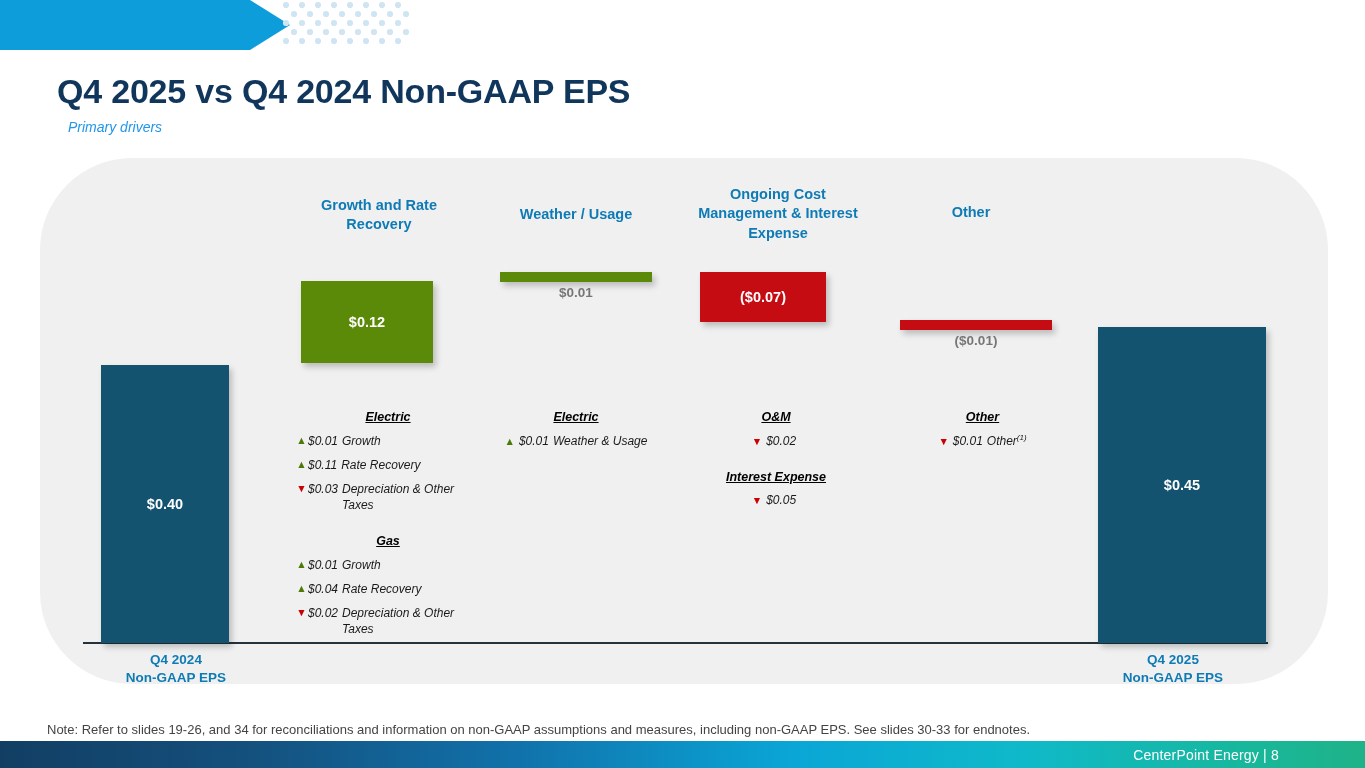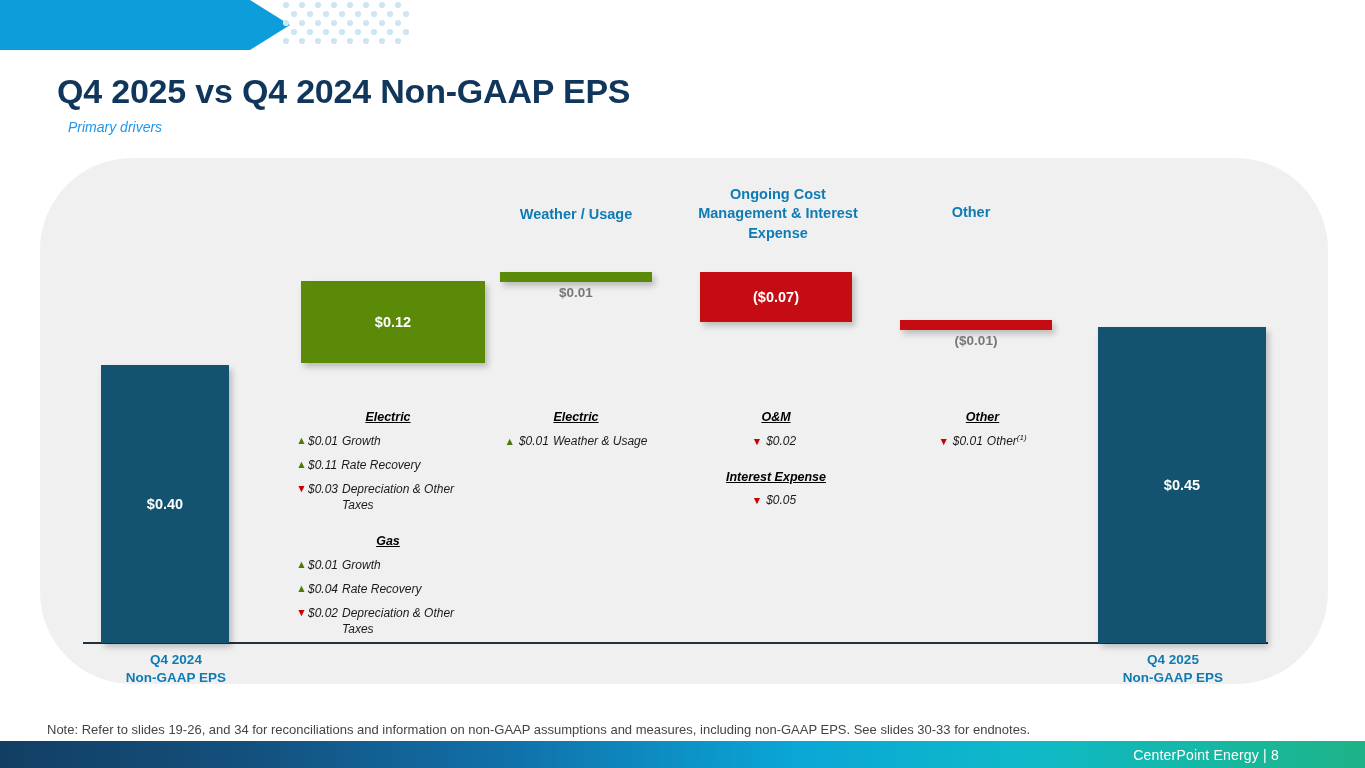--- a/index.html
+++ b/index.html
@@ -60,23 +60,23 @@
     position:absolute; width:100%; text-align:center;
     font-size:14.5px; font-weight:bold; color:#ffffff;
     top:50%; transform:translateY(-50%);
   }
   .bar-navy  { background:#14536f; }
   .bar-green { background:#5b8a09; }
   .bar-red   { background:#c60c13; }
 
   .bar-start { left:101px; top:365px; width:128px; height:278px; }
   .bar-end   { left:1098px; top:327px; width:168px; height:316px; }
-  .bar-growth  { left:301px; top:281px; width:184px; height:82px; }
+  .bar-growth  { left:301px; top:281px; width:132px; height:82px; }
   .bar-weather { left:500px; top:272px; width:152px; height:10px; }
-  .bar-cost    { left:700px; top:272px; width:152px; height:50px; }
+  .bar-cost    { left:700px; top:272px; width:126px; height:50px; }
   .bar-other   { left:900px; top:320px; width:152px; height:10px; }
 
   .ext-label {
     position:absolute; text-align:center; width:152px;
     font-size:13.5px; font-weight:bold; color:#767676;
   }
   .el-weather { left:500px; top:285px; }
   .el-other   { left:900px; top:333px; }
 
   
@@ -185,20 +185,21 @@
 
   <div class="title">Q4 2025 vs Q4 2024 Non-GAAP EPS</div>
   <div class="subtitle">Primary drivers</div>
 
   <div class="panel"></div>
 
   <div class="chart-area">
 
     <div class="axis-line"></div>
 
+    <div class="col-head ch-growth">Growth and Rate Recovery</div>
     <div class="col-head ch-weather">Weather / Usage</div>
     <div class="col-head ch-cost">Ongoing Cost Management &amp; Interest Expense</div>
     <div class="col-head ch-other">Other</div>
 
     <div class="bar bar-navy bar-start">
       <div class="bar-label">$0.40</div>
     </div>
 
     <div class="bar bar-green bar-growth">
       <div class="bar-label">$0.12</div>

